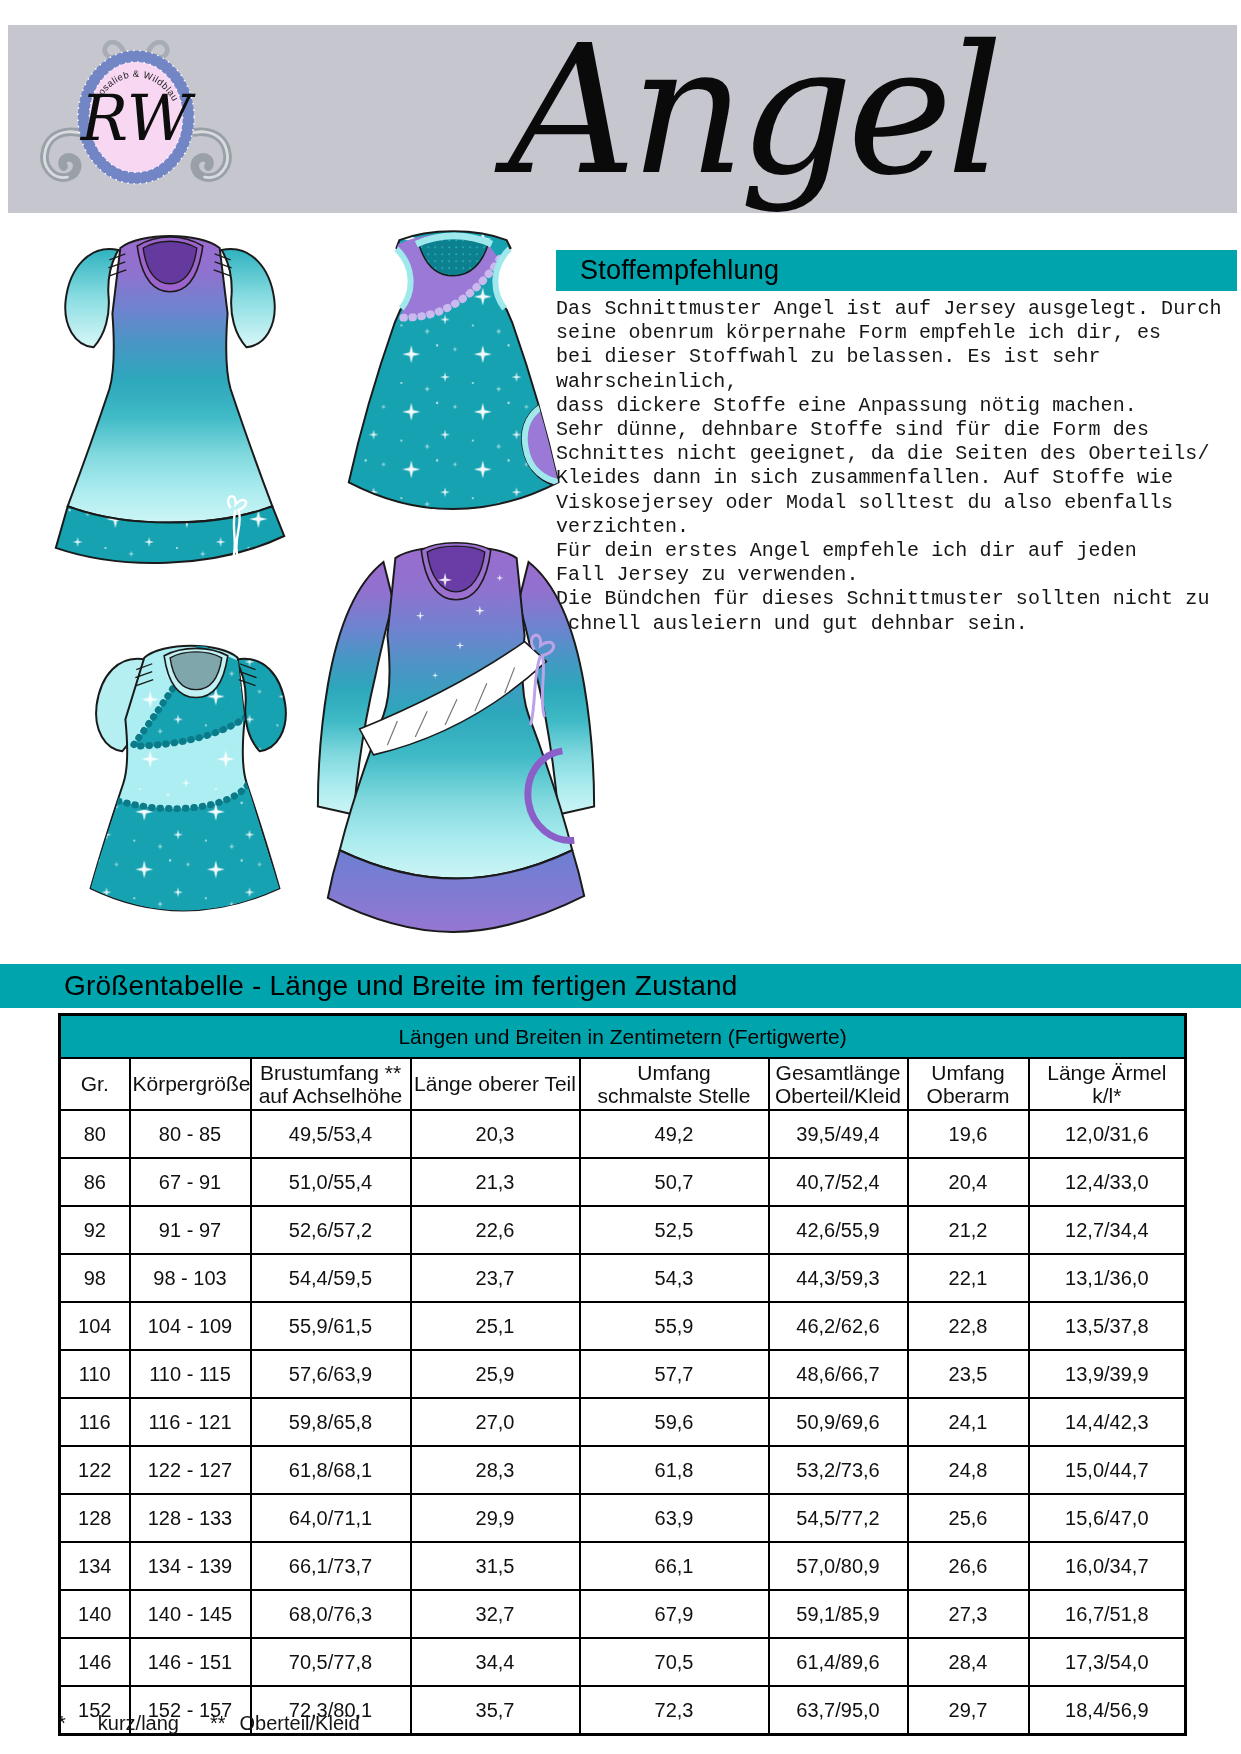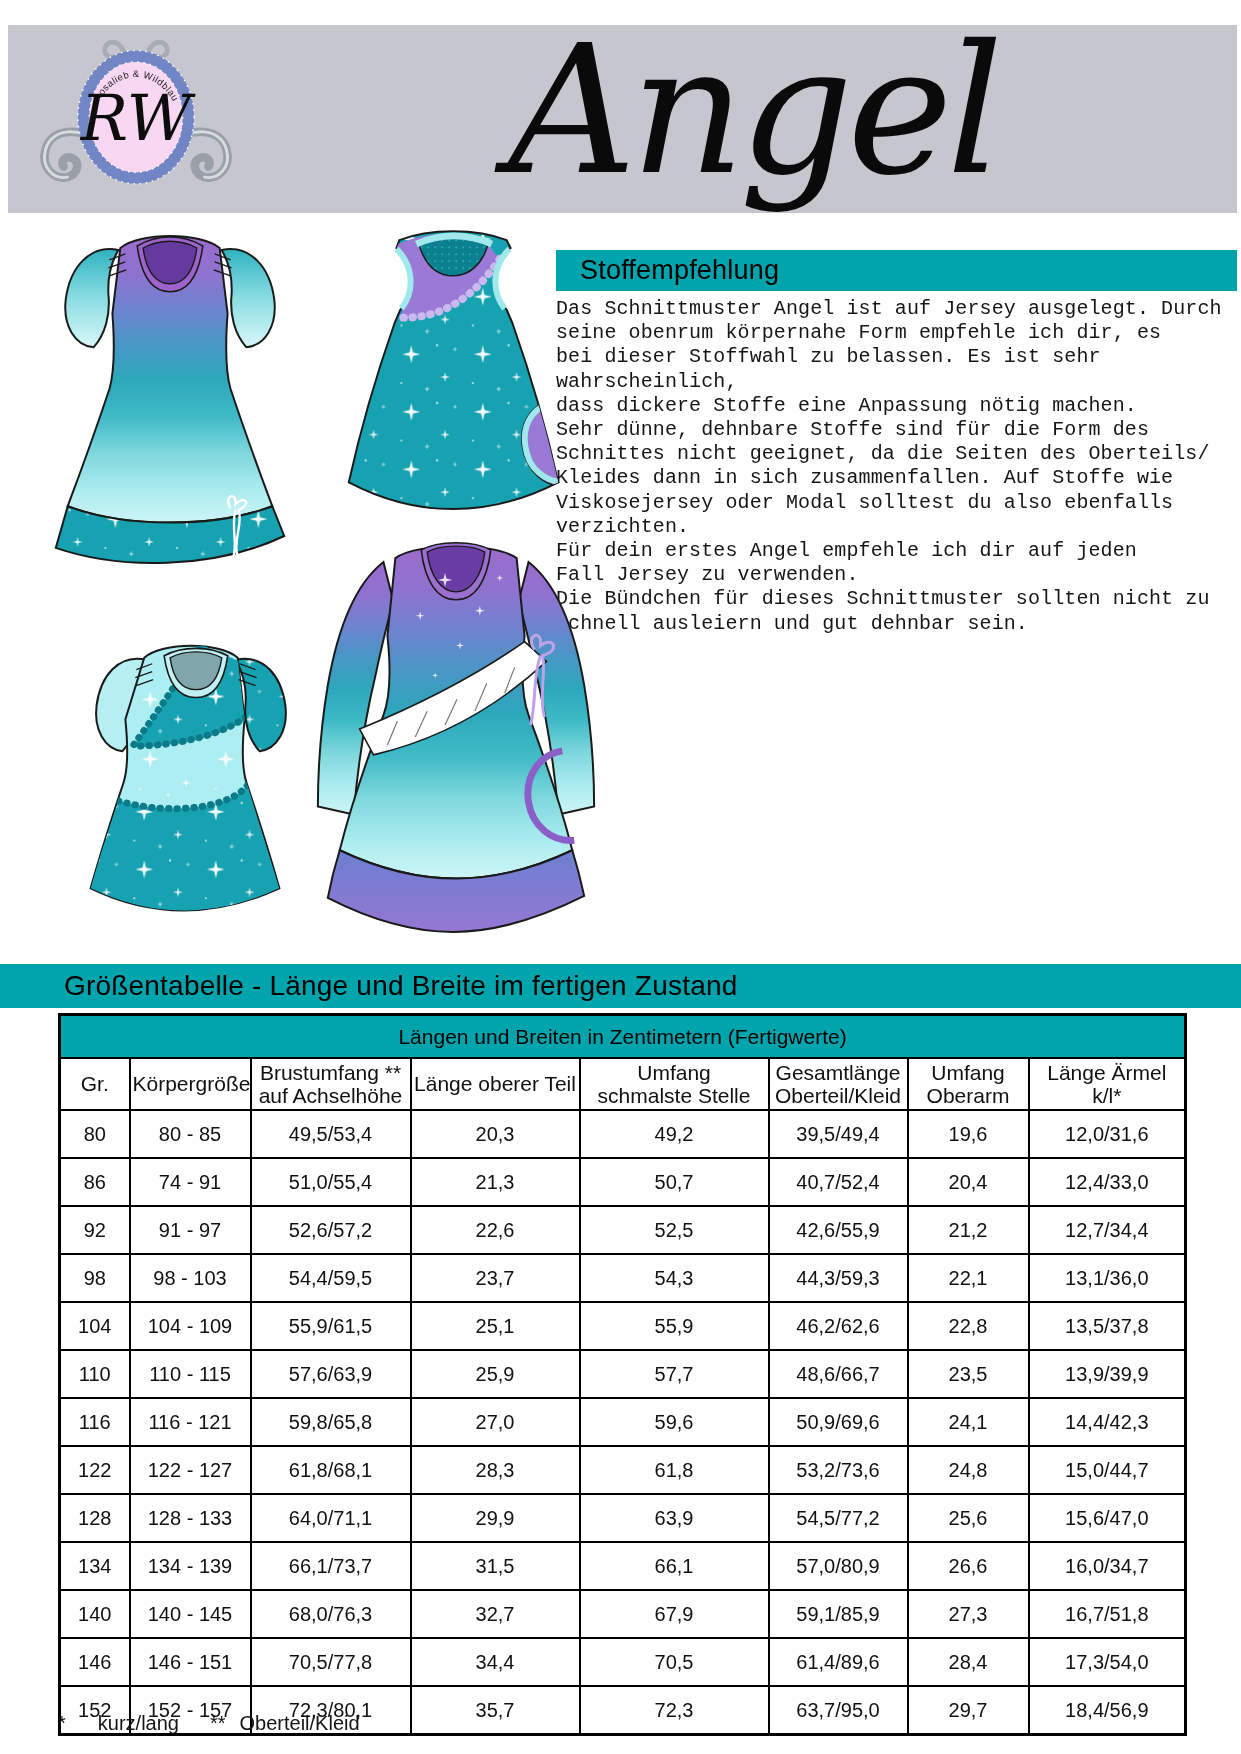--- a/index.html
+++ b/index.html
@@ -262,21 +262,21 @@
         <td>80 - 85</td>
         <td>49,5/53,4</td>
         <td>20,3</td>
         <td>49,2</td>
         <td>39,5/49,4</td>
         <td>19,6</td>
         <td>12,0/31,6</td>
       </tr>
       <tr>
         <td>86</td>
-        <td>74 - 91</td>
+        <td>67 - 91</td>
         <td>51,0/55,4</td>
         <td>21,3</td>
         <td>50,7</td>
         <td>40,7/52,4</td>
         <td>20,4</td>
         <td>12,4/33,0</td>
       </tr>
       <tr>
         <td>92</td>
         <td>91 - 97</td>

